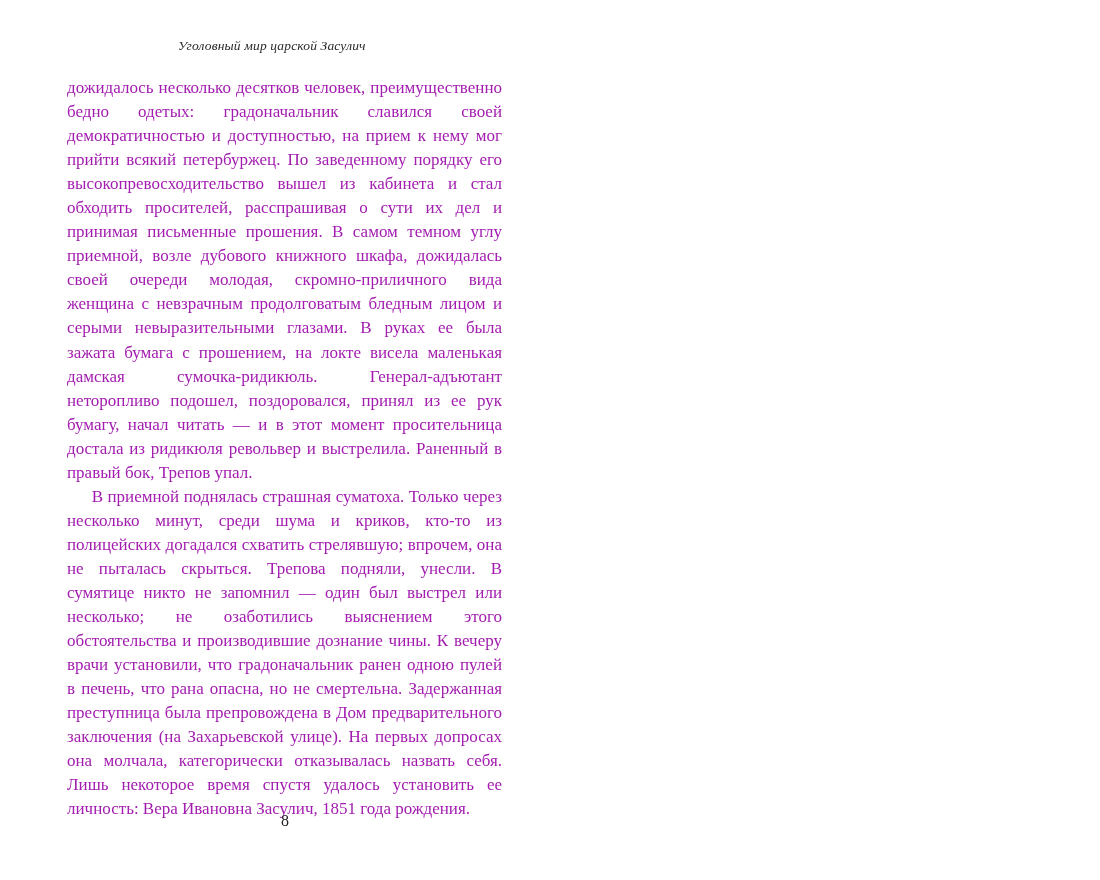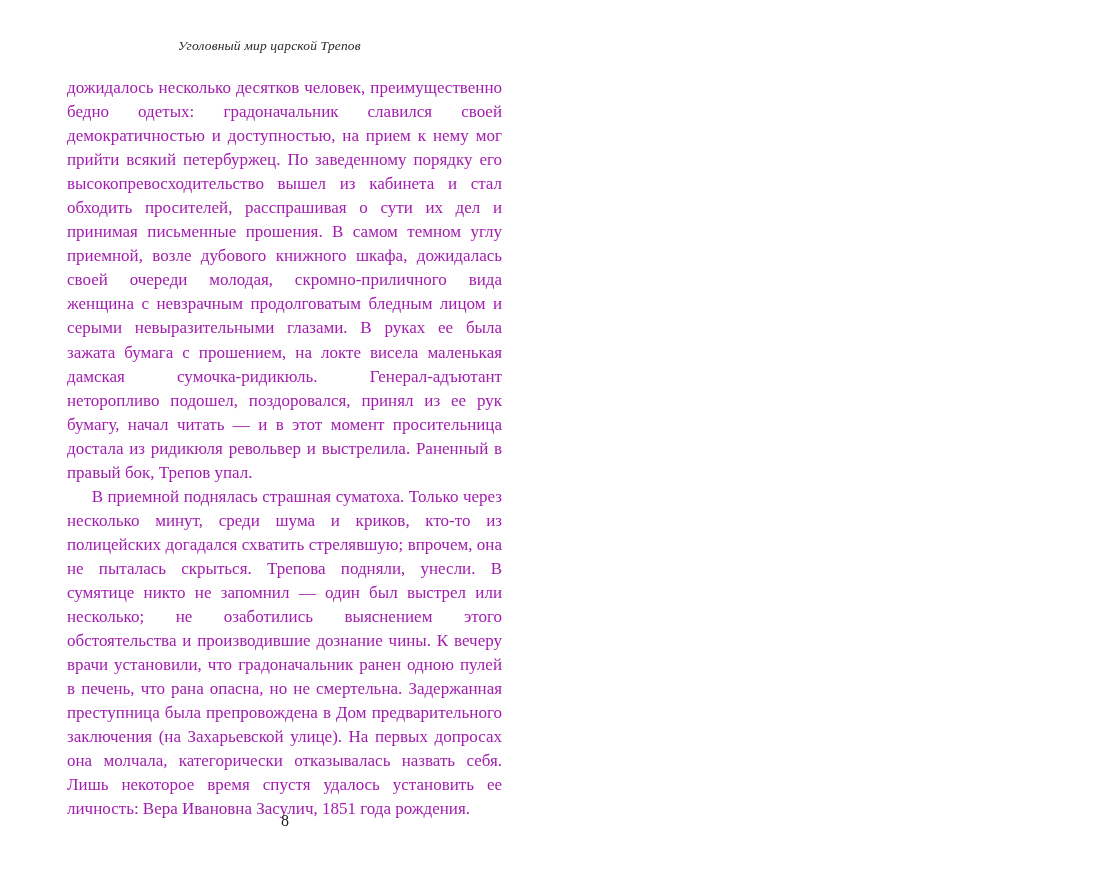--- a/index.html
+++ b/index.html
@@ -72,21 +72,21 @@
     color: #202020;
   }
   .folio-left  { left: 235px; }
 </style>
 </head>
 <body>
 
 <div class="spread">
 
   <div class="page page-left">
-    <div class="running-head running-head-left">Уголовный мир царской Трепов</div>
+    <div class="running-head running-head-left">Уголовный мир царской Засулич</div>
 
     <div class="textblock textblock-left">
       <p class="noindent">дожидалось несколько десятков человек, преимущественно бедно одетых: градоначальник славился своей демократичностью и доступностью, на прием к нему мог прийти всякий петербуржец. По заведенному порядку его высокопревосходительство вышел из кабинета и стал обходить просителей, расспрашивая о сути их дел и принимая письменные прошения. В самом темном углу приемной, возле дубового книжного шкафа, дожидалась своей очереди молодая, скромно-приличного вида женщина с невзрачным продолговатым бледным лицом и серыми невыразительными глазами. В руках ее была зажата бумага с прошением, на локте висела маленькая дамская сумочка-ридикюль. Генерал-адъютант неторопливо подошел, поздоровался, принял из ее рук бумагу, начал читать — и в этот момент просительница достала из ридикюля револьвер и выстрелила. Раненный в правый бок, Трепов упал.</p>
       <p>В приемной поднялась страшная суматоха. Только через несколько минут, среди шума и криков, кто-то из полицейских догадался схватить стрелявшую; впрочем, она не пыталась скрыться. Трепова подняли, унесли. В сумятице никто не запомнил — один был выстрел или несколько; не озаботились выяснением этого обстоятельства и производившие дознание чины. К вечеру врачи установили, что градоначальник ранен одною пулей в печень, что рана опасна, но не смертельна. Задержанная преступница была препровождена в Дом предварительного заключения (на Захарьевской улице). На первых допросах она молчала, категорически отказывалась назвать себя. Лишь некоторое время спустя удалось установить ее личность: Вера Ивановна Засулич, 1851 года рождения.</p>
     </div>
 
     <div class="folio folio-left">8</div>
   </div>
 
   <div class="page page-right">

